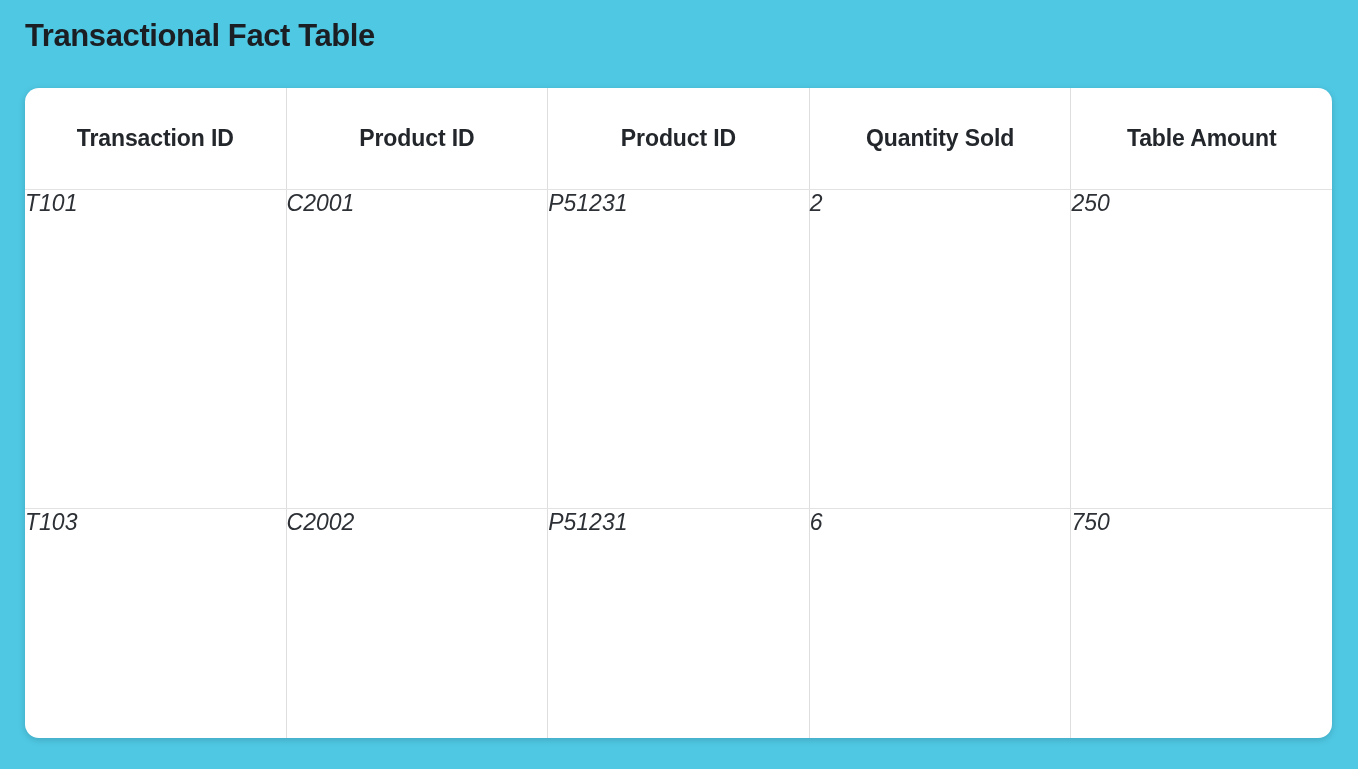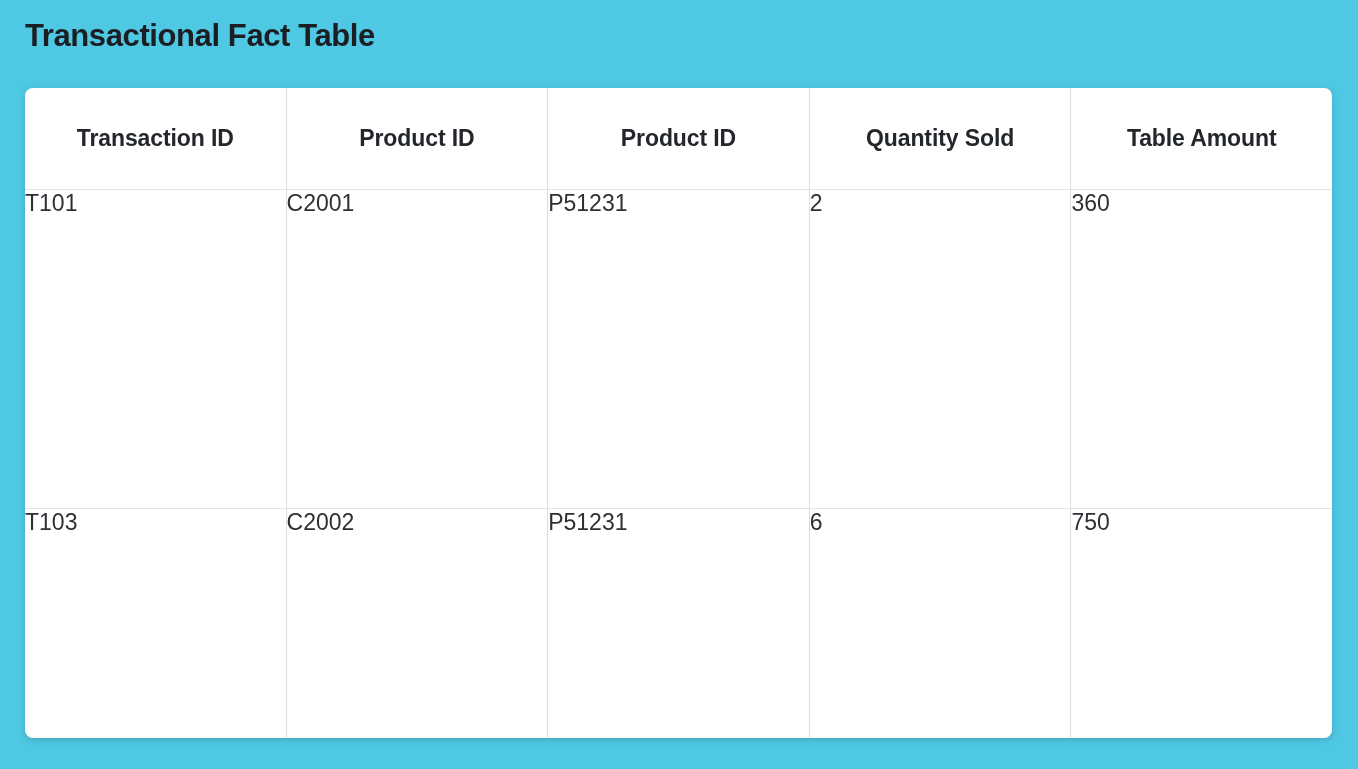--- a/index.html
+++ b/index.html
@@ -36,21 +36,21 @@
     white-space: nowrap;
   }
 
   .table-card {
     position: absolute;
     left: 25px;
     top: 88px;
     width: 1307px;
     height: 650px;
     background: #ffffff;
-    border-radius: 8px;
+    border-radius: 14px;
     box-shadow: 0 2px 7px rgba(0,0,0,0.16);
     overflow: hidden;
   }
 
   table.fact-table {
     width: 100%;
     height: 100%;
     border-collapse: collapse;
     table-layout: fixed;
   }
@@ -89,20 +89,21 @@
 
   tbody td {
     vertical-align: top;
     text-align: left;
     font-size: 23px;
     font-weight: normal;
     color: #2d3136;
     padding-left: 34px;
     padding-top: 38px;
     white-space: nowrap;
+    font-style: italic;
   }
 
   tbody tr.row-tall td {
     height: 141px;
   }
 
   tbody tr.row-normal td {
     height: 102px;
   }
 
@@ -125,21 +126,21 @@
           <th class="col-w">Quantity Sold</th>
           <th class="col-w">Table Amount</th>
         </tr>
       </thead>
       <tbody>
         <tr class="data-row row-tall">
           <td>T101</td>
           <td>C2001</td>
           <td>P51231</td>
           <td>2</td>
-          <td>360</td>
+          <td>250</td>
         </tr>
         <tr class="data-row row-normal">
           <td>T103</td>
           <td>C2002</td>
           <td>P51231</td>
           <td>6</td>
           <td>750</td>
         </tr>
       </tbody>
     </table>

